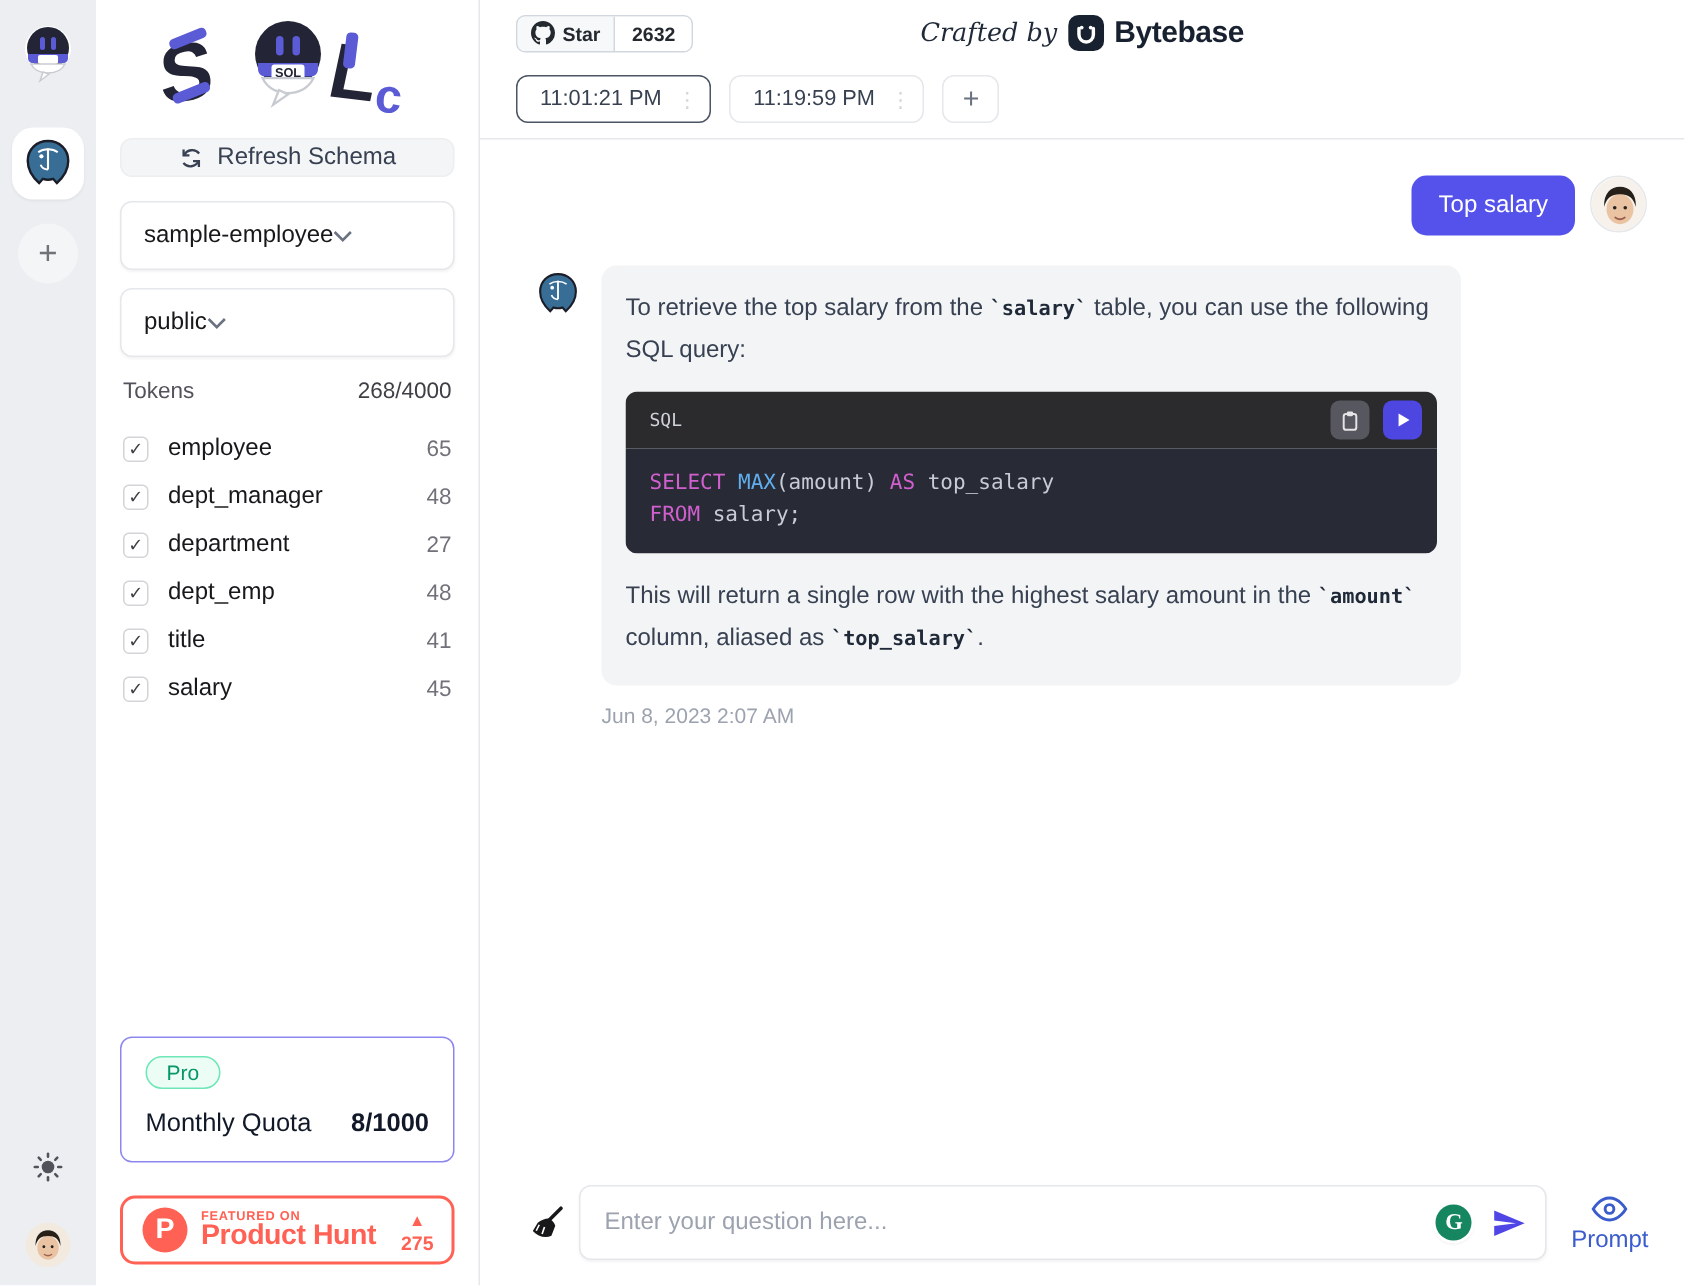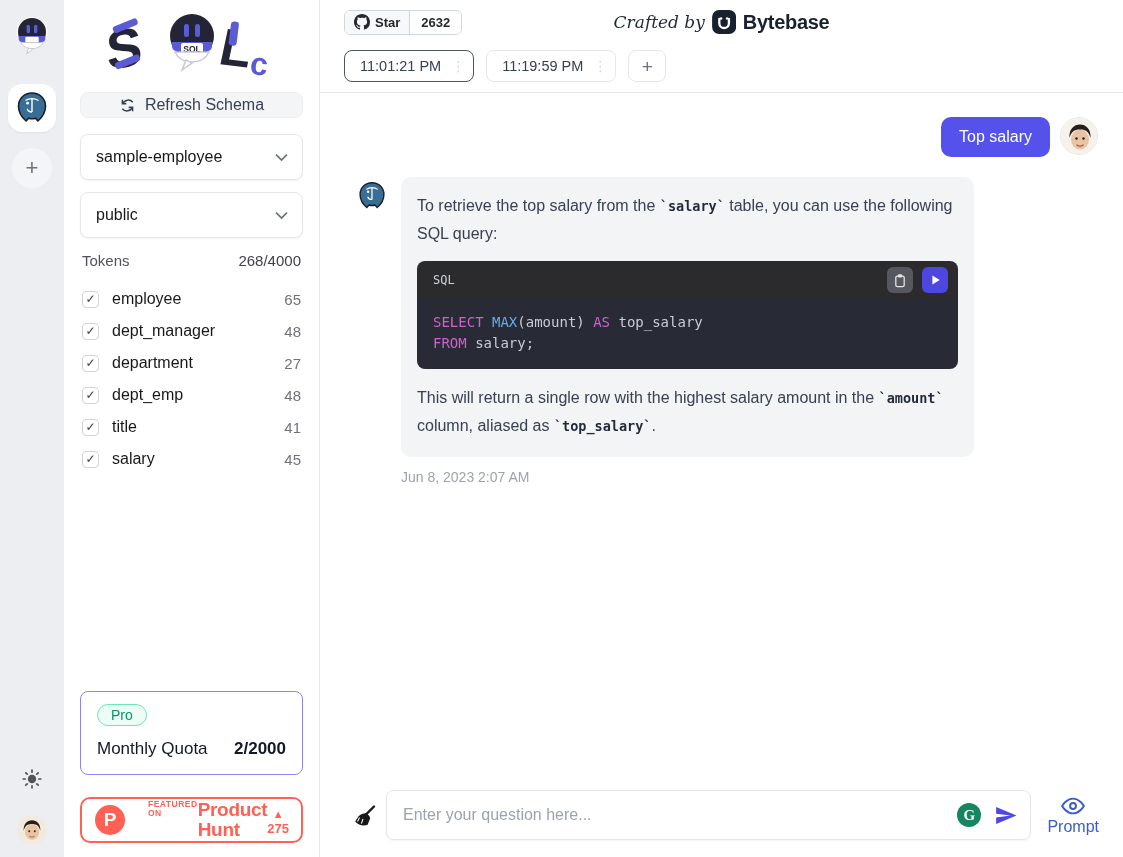--- a/index.html
+++ b/index.html
@@ -13,40 +13,40 @@
   .rail-add { width:40px; height:40px; border-radius:50%; background:#f4f5f7; display:flex; align-items:center; justify-content:center; color:#71717a; font-size:22px; font-weight:300; cursor:pointer; }
   .rail-add::after { content:"+"; line-height:1; }
   .rail-spacer { flex:1; }
   .rail-sun { margin-bottom:22px; cursor:pointer; }
   .rail-avatar { width:30px; height:30px; border-radius:50%; overflow:hidden; margin-bottom:12px; cursor:pointer; }
 
   
   .panel { width:256px; background:#fff; border-right:1px solid #e5e7eb; display:flex; flex-direction:column; padding:0 16px; flex-shrink:0; }
   .logo-wrap { height:92px; display:flex; align-items:center; justify-content:center; }
   .refresh-btn { height:26px; background:#f4f5f7; border:1px solid #eceef0; border-radius:8px; display:flex; align-items:center; justify-content:center; gap:9px; font-size:16px; color:#374151; cursor:pointer; }
-  .select { margin-top:16px; height:46px; background:#fff; border:1px solid #e5e7eb; border-radius:8px; box-shadow:0 1px 2px rgba(0,0,0,.05); display:flex; align-items:center; justify-content:space-between; padding:0 14px 0 15px; font-size:16px; color:#18181b; cursor:pointer; }
+  .select { margin-top:16px; height:46px; background:#fff; border:1px solid #e5e7eb; border-radius:8px; box-shadow:0 1px 2px rgba(0,0,0,.05); display:flex; align-items:center; justify-content:flex-start; padding:0 14px 0 15px; font-size:16px; color:#18181b; cursor:pointer; }
   .select + .select { margin-top:12px; }
   .tokens-row { margin-top:14px; display:flex; justify-content:space-between; padding:0 2px; font-size:15px; }
   .tokens-label { color:#52525b; }
   .tokens-value { color:#3f3f46; }
   .table-list { margin-top:14px; }
   .table-row { height:32px; display:flex; align-items:center; padding:0 2px; }
   .checkbox { width:17px; height:17px; border:1px solid #d4d4d8; border-radius:4px; background:#fff; display:flex; align-items:center; justify-content:center; font-size:12px; color:#3f3f46; cursor:pointer; flex-shrink:0; }
   .checkbox.checked::after { content:"✓"; }
   .table-name { flex:1; margin-left:13px; font-size:16px; color:#18181b; }
   .table-tokens { font-size:15px; color:#71717a; }
   .panel-spacer { flex:1; }
   .quota-card { border:1px solid #8b87ef; border-radius:8px; padding:12px 16px 15px; margin-bottom:22px; background:#fff; }
   .pro-pill { display:inline-block; padding:2px 13px; background:#ecfdf5; border:1px solid #6ee7b7; border-radius:999px; font-size:14px; color:#059669; }
   .quota-row { margin-top:13px; display:flex; justify-content:space-between; align-items:center; }
   .quota-label { font-size:17px; color:#111827; }
   .quota-value { font-size:17px; font-weight:600; color:#111827; }
   .ph-card { border:2px solid #ff6154; border-radius:10px; background:#fff; height:46px; display:flex; align-items:center; padding:0 12px 0 13px; margin-bottom:14px; cursor:pointer; }
   .ph-logo { width:30px; height:30px; border-radius:50%; background:#ff6154; color:#fff; font-weight:bold; font-size:19px; display:flex; align-items:center; justify-content:center; flex-shrink:0; }
-  .ph-mid { margin-left:23px; display:flex; flex-direction:row; line-height:1.05; }
+  .ph-mid { margin-left:9px; display:flex; flex-direction:column; line-height:1.05; }
   .ph-eyebrow { font-size:8.5px; font-weight:bold; letter-spacing:.5px; color:#ff6154; }
   .ph-name { font-size:19px; font-weight:800; color:#ff6154; letter-spacing:-.3px; }
   .ph-votes { margin-left:auto; display:flex; flex-direction:column; align-items:center; color:#ff6154; line-height:1.1; }
   .ph-votes .upvote::before { content:"▲"; font-size:11px; }
   .ph-count { font-size:13px; font-weight:bold; }
 
   
   .main { flex:1; display:flex; flex-direction:column; background:#fff; min-width:0; }
   .main-header { padding:9px 24px 0; border-bottom:1px solid #e5e7eb; }
   .header-top { height:26px; position:relative; display:flex; align-items:center; }
@@ -240,21 +240,21 @@
         <span class="table-tokens">45</span>
       </div>
     </div>
 
   <div class="panel-spacer"></div>
 
   <div class="quota-card">
     <span class="pro-pill">Pro</span>
     <div class="quota-row">
       <span class="quota-label">Monthly Quota</span>
-      <span class="quota-value">2/2000</span>
+      <span class="quota-value">8/1000</span>
     </div>
   </div>
 
   <div class="ph-card">
     <div class="ph-logo">P</div>
     <div class="ph-mid">
       <span class="ph-eyebrow">FEATURED ON</span>
       <span class="ph-name">Product Hunt</span>
     </div>
     <div class="ph-votes">

